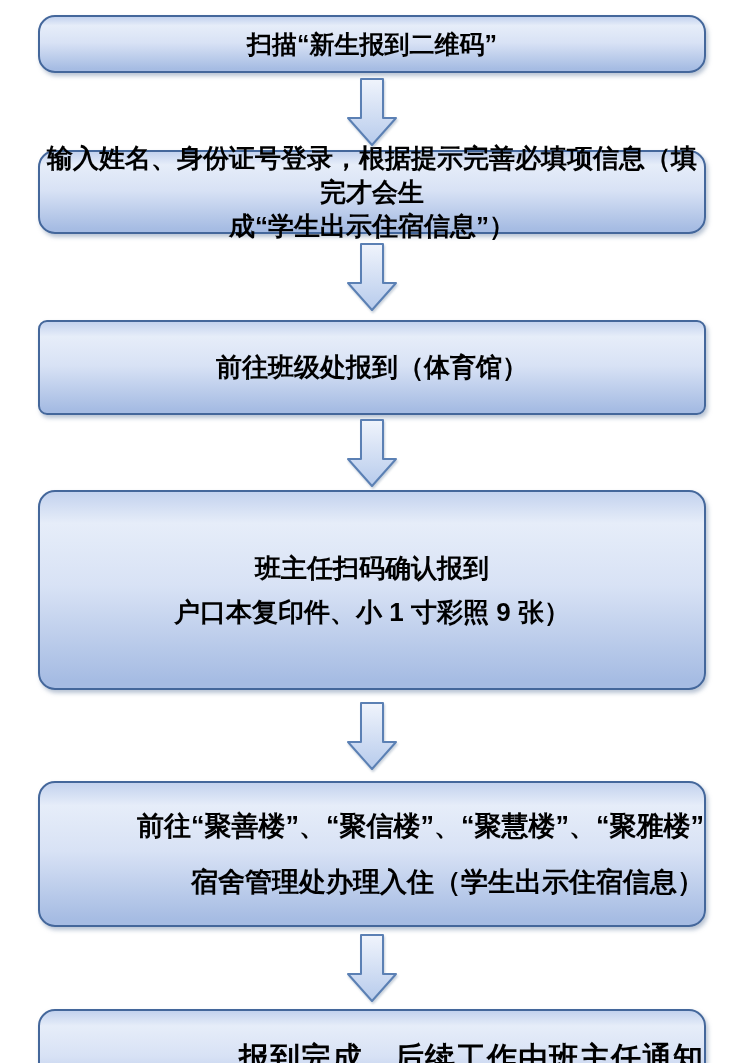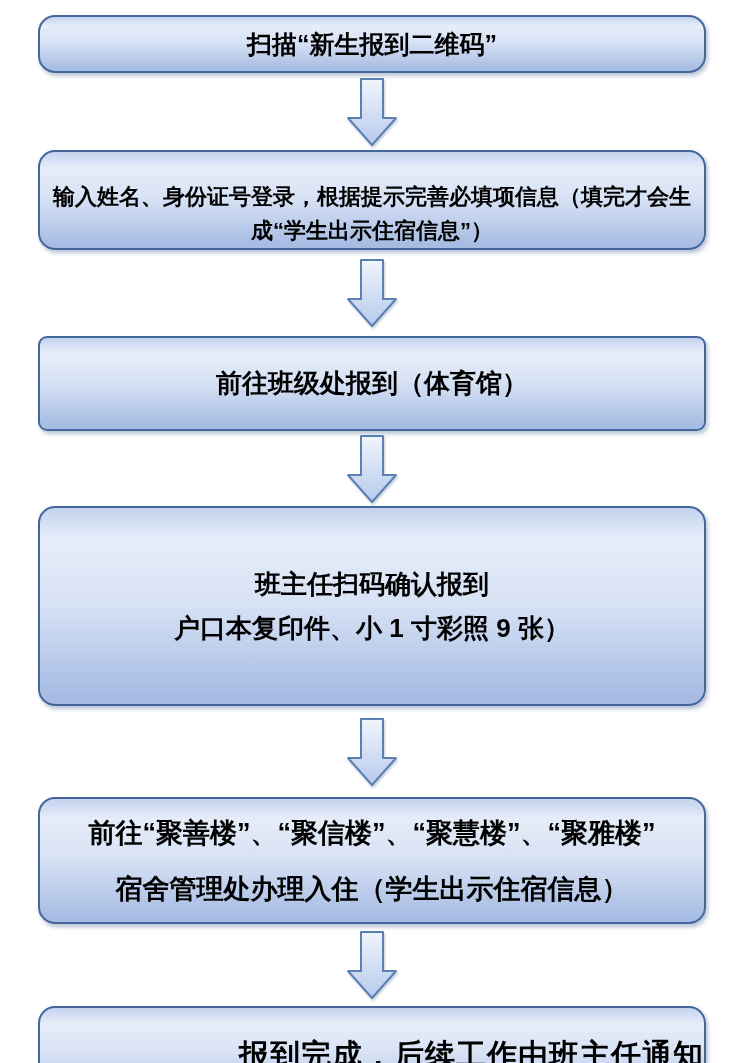--- a/index.html
+++ b/index.html
@@ -30,24 +30,24 @@
     display: flex;
     flex-direction: column;
     justify-content: center;
     align-items: center;
     text-align: center;
     font-weight: bold;
     color: var(--text, #000000);
   }
   .box-line { width: 100%; }
   .s1 { height: 58px;  font-size: 25px; }
-  .s2 { height: 100px;  font-size: 22px; line-height: 34px; justify-content: flex-end; }
+  .s2 { height: 84px;  font-size: 26px; line-height: 34px; }
   .s3 { height: 95px;  font-size: 26px; border-radius: 9px; }
   .s4 { height: 200px; font-size: 26px; line-height: 44px; }
-  .s5 { height: 127px; font-size: 27px; line-height: 56px; }
+  .s5 { height: 146px; font-size: 27px; line-height: 56px; text-align: right; }
   .s6 { height: 98px;  font-size: 30px; letter-spacing: 1px; text-align: right; }
   .gap {
     display: flex;
     justify-content: center;
     align-items: center;
   }
   .g1 { height: 77px; }
   .g2 { height: 86px; }
   .g3 { height: 75px; }
   .g4 { height: 91px; }

